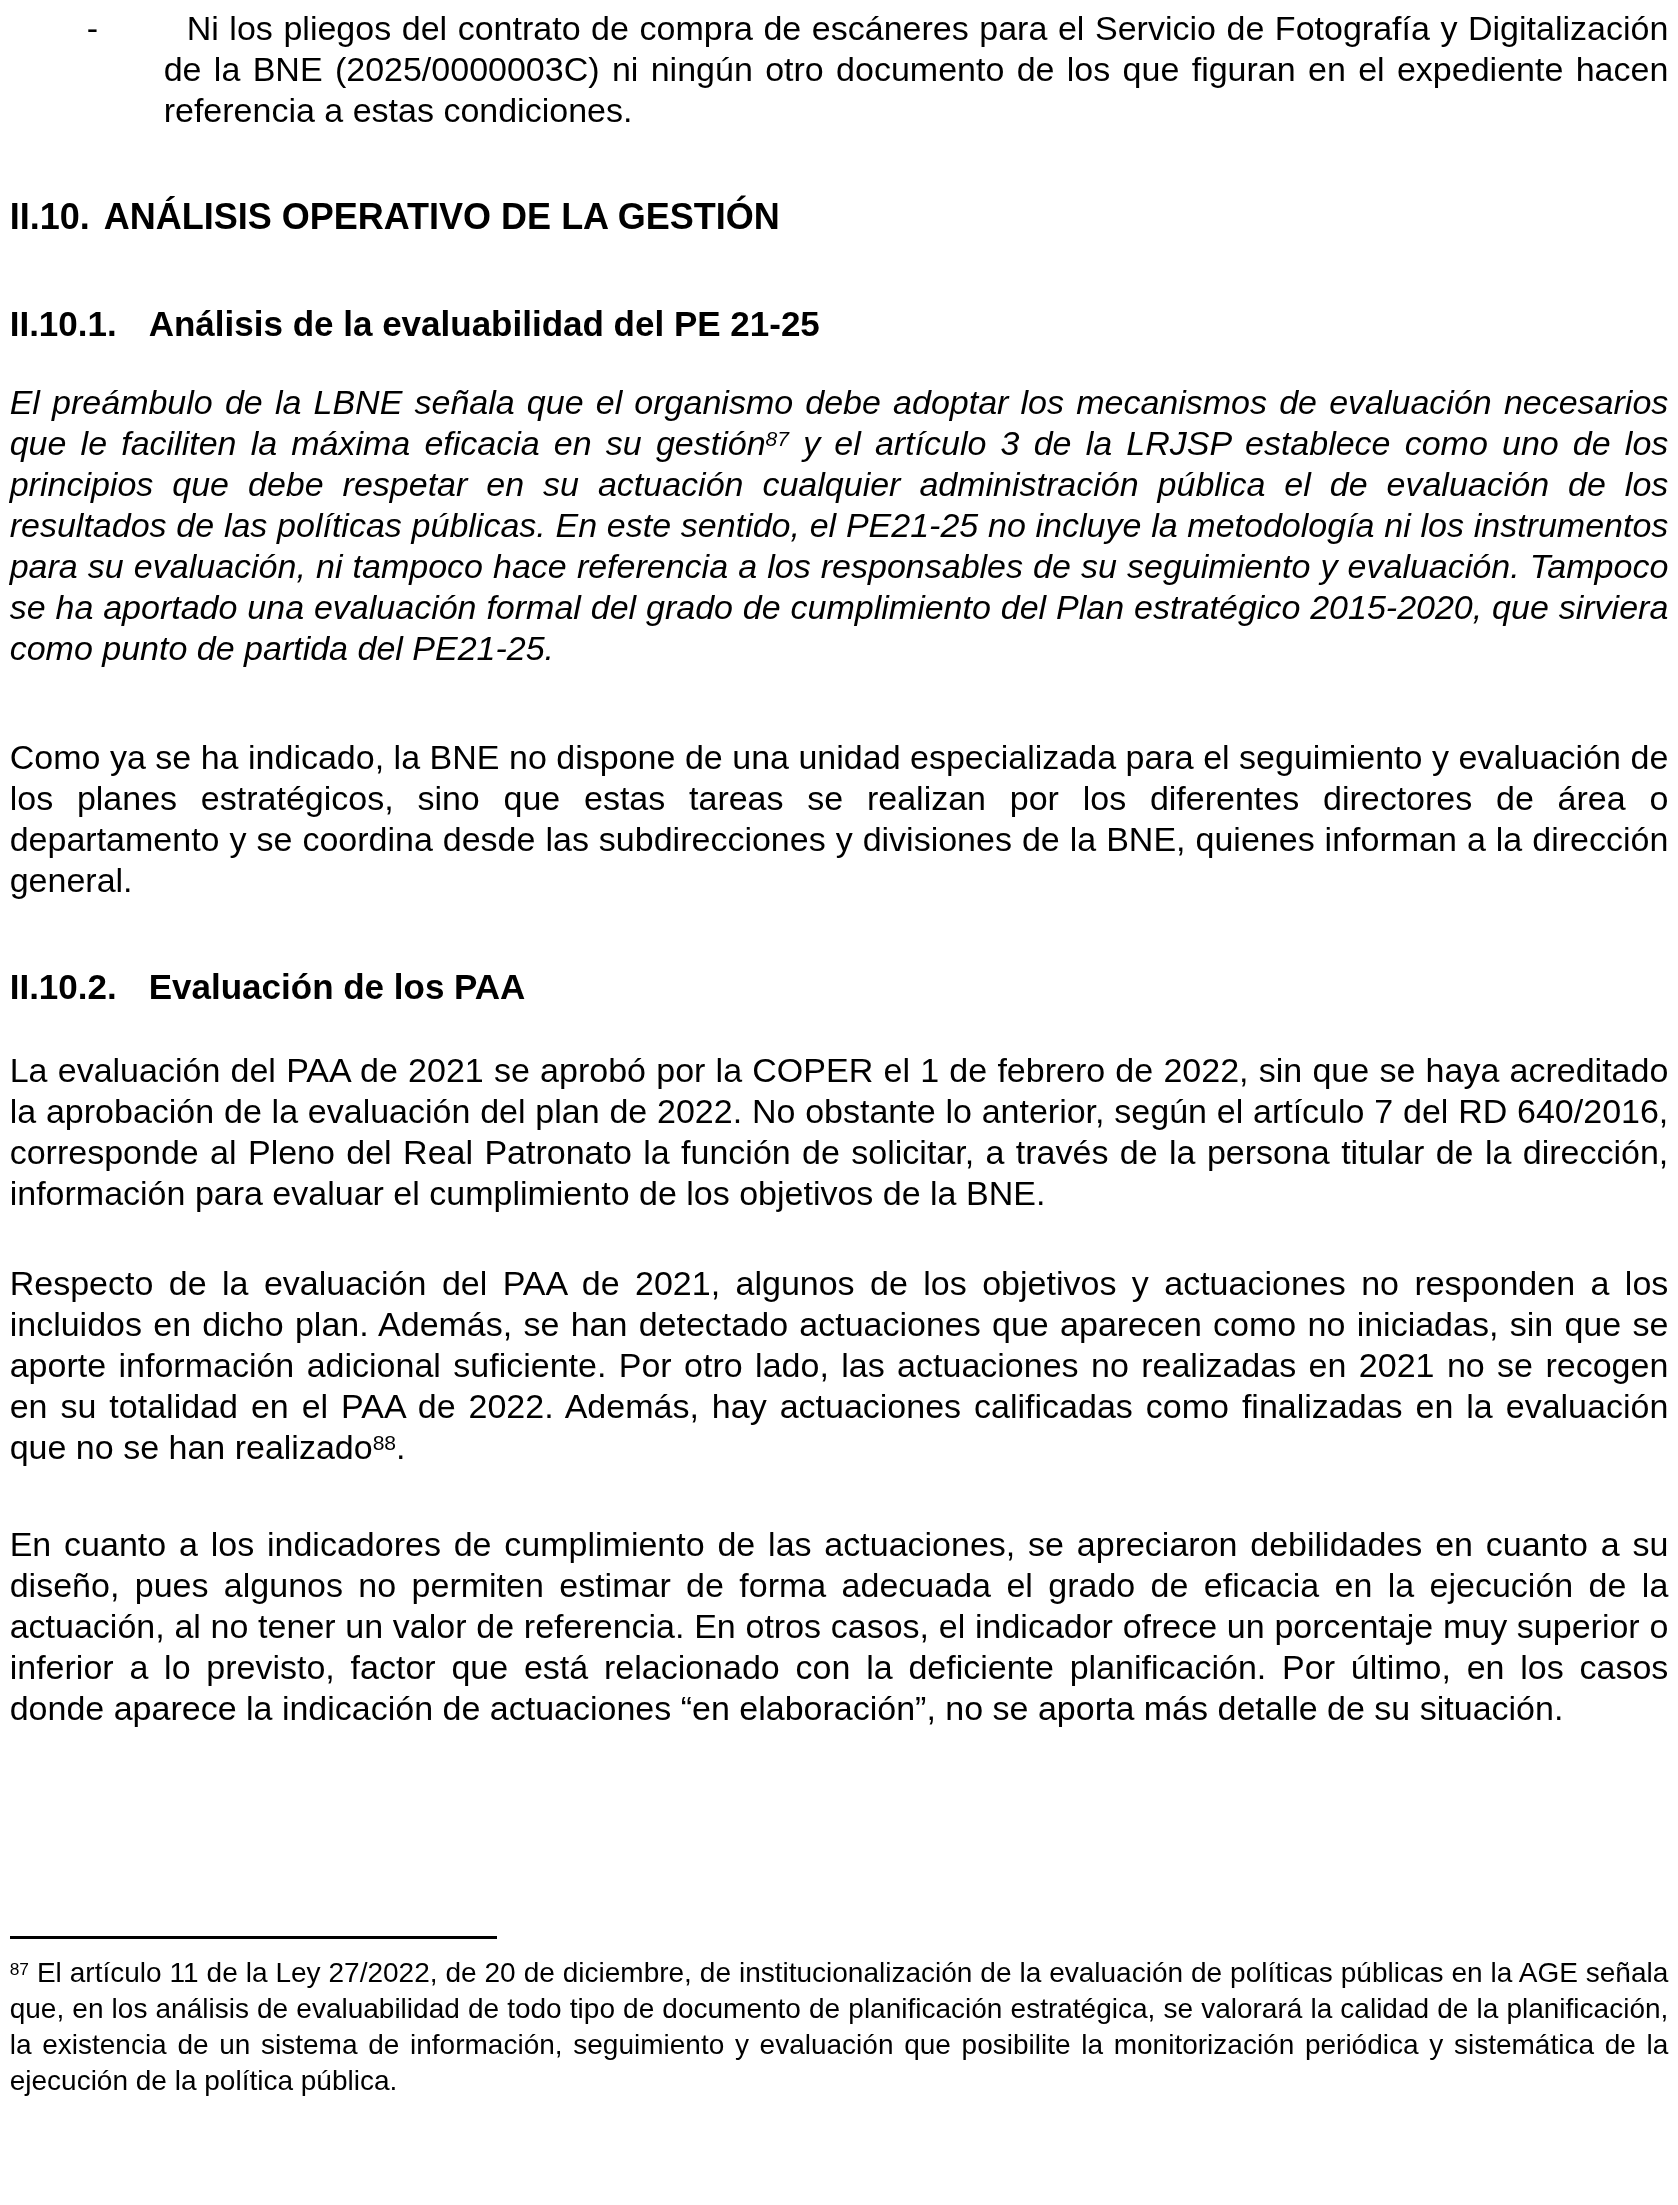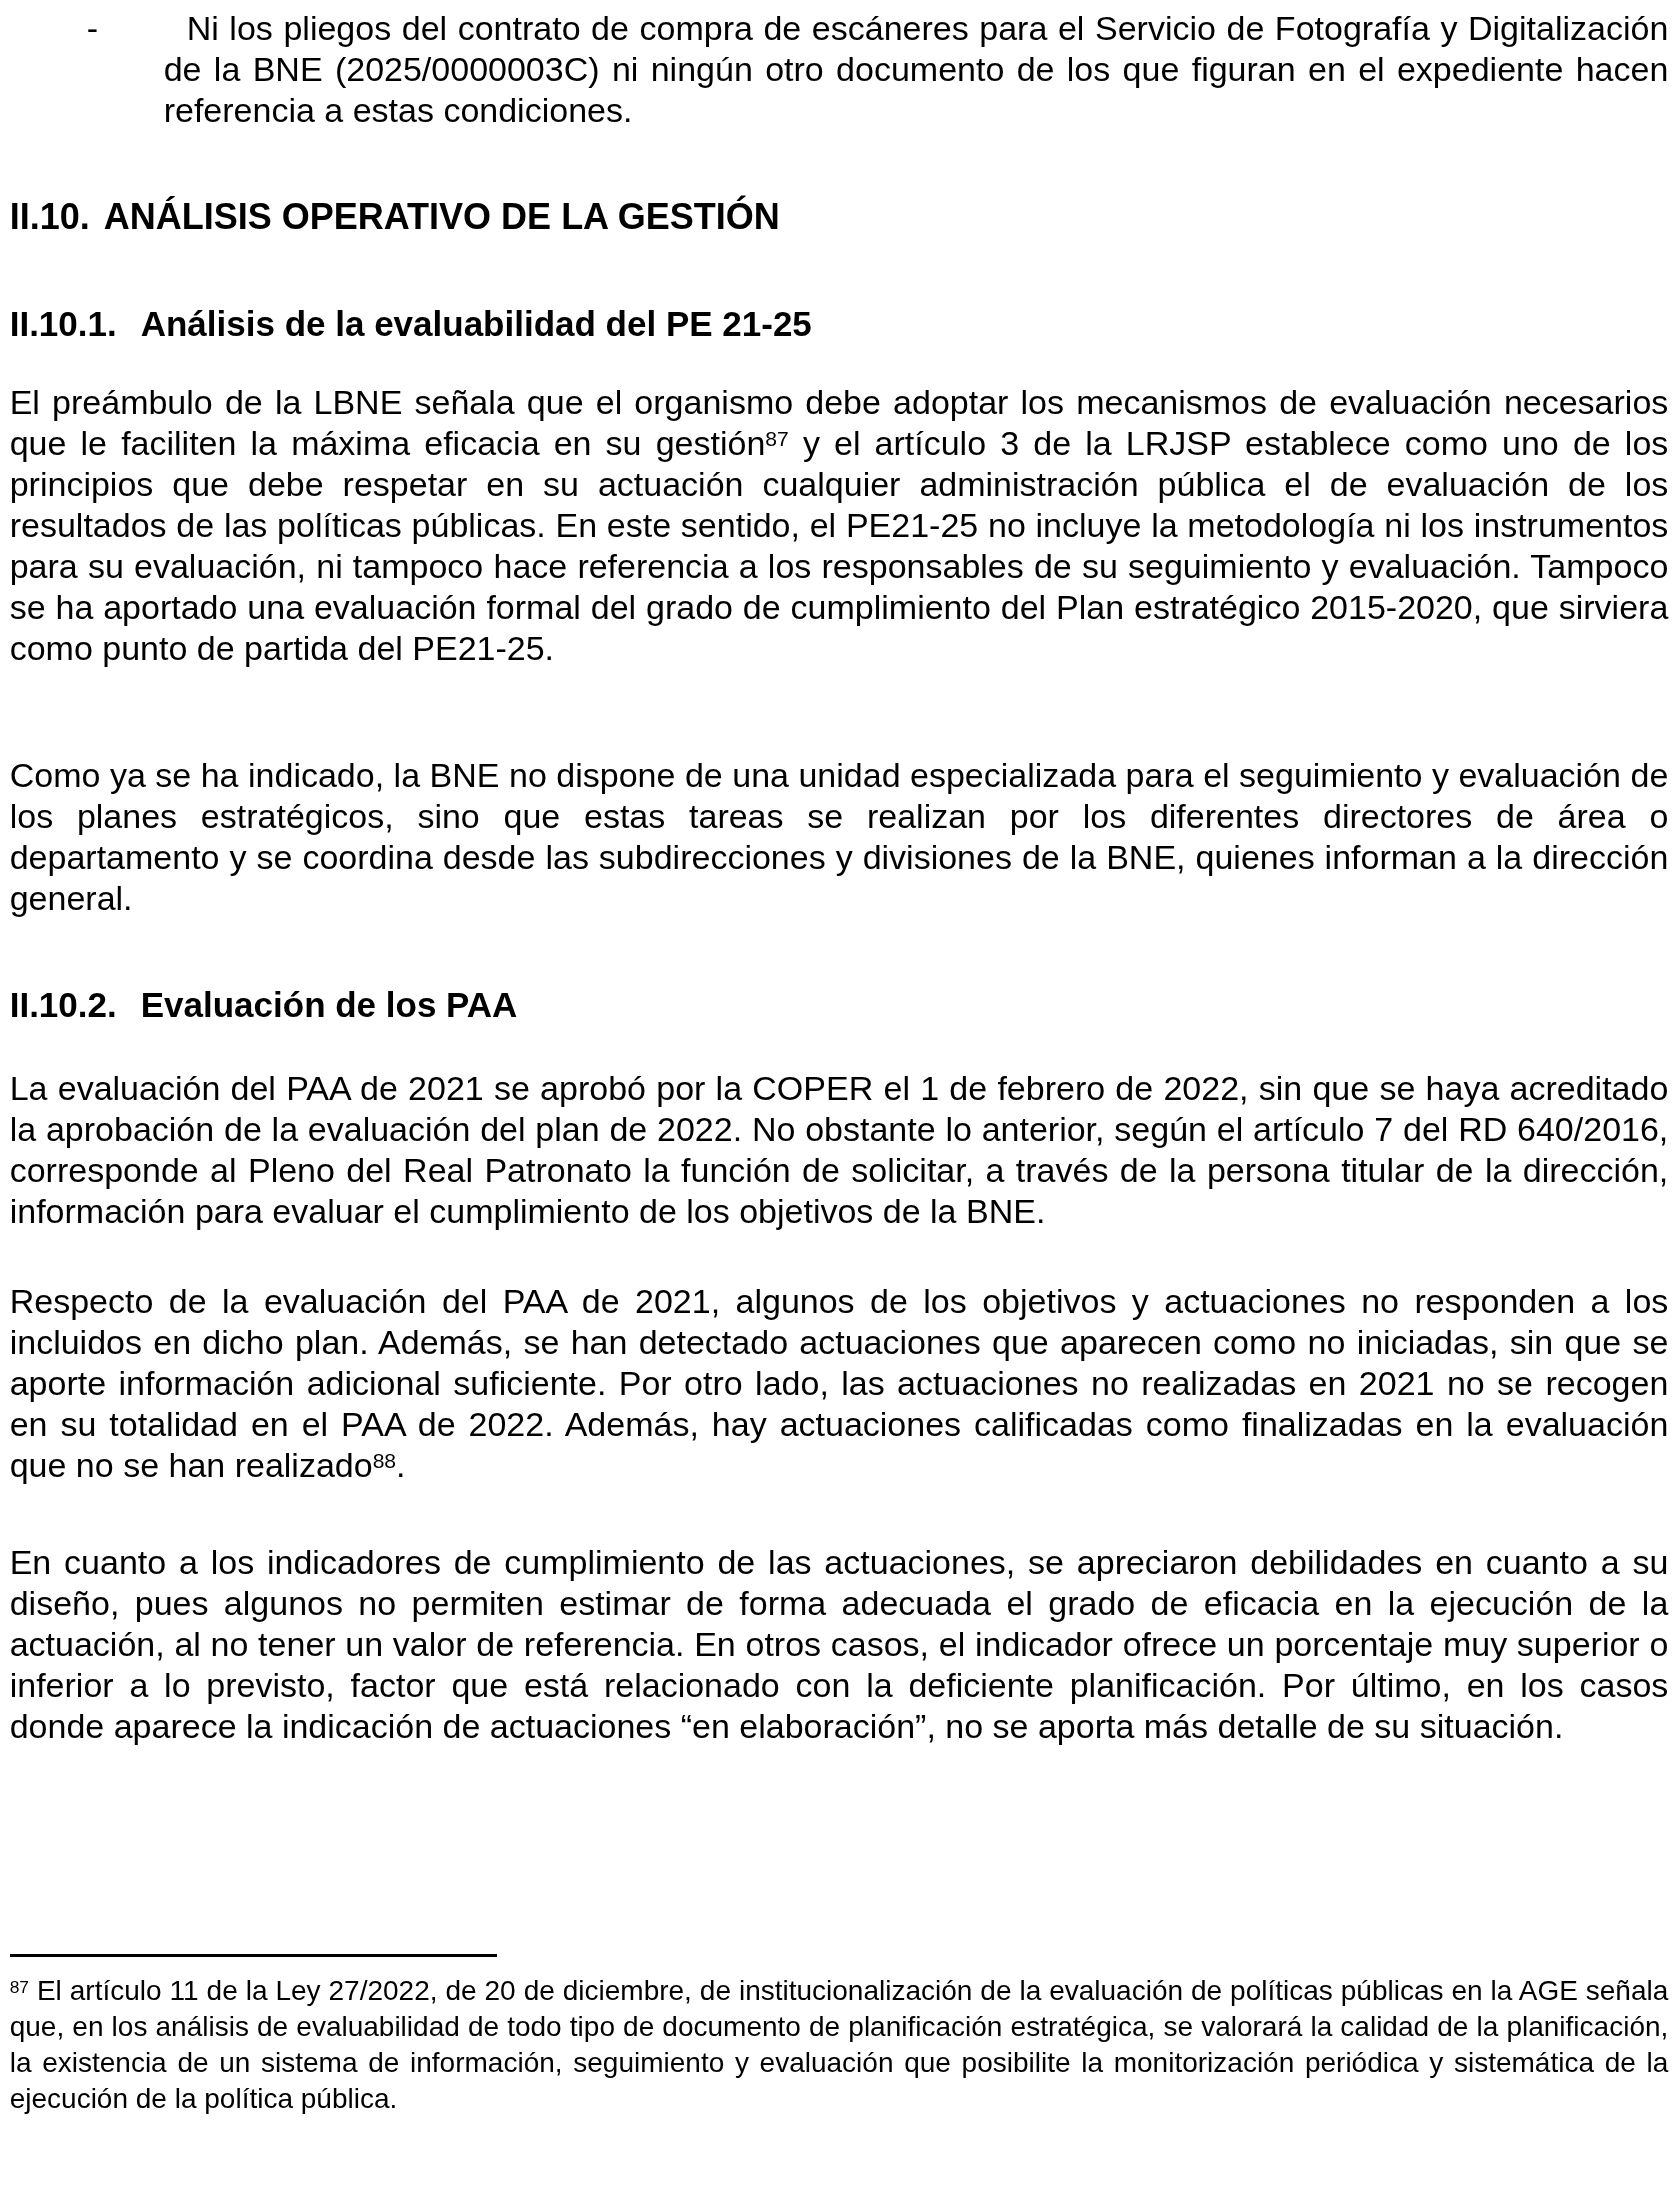--- a/index.html
+++ b/index.html
@@ -14,21 +14,21 @@
     font-family: "Liberation Sans", sans-serif;
     overflow: hidden;
   }
   
   .body-text {
     font-size: 34px;
     line-height: 41px;
     text-align: justify;
     margin: 0;
   }
-  .p1 { margin-bottom: 86px; }
+  .p1 { margin-bottom: 68px; font-style: italic; }
   .p2 { margin-bottom: 65px; }
   .p3 { margin-bottom: 49px; }
   .p4 { margin-bottom: 56px; }
   .p5 { margin-bottom: 207px; }
   
   .bullet-item {
     position: relative;
     padding-left: 154px;
     text-indent: 23px;
     margin-bottom: 65px;
@@ -41,21 +41,21 @@
   }
   
   .h1, .h2, .h3 {
     font-weight: bold;
     margin: 0;
   }
   .h1 { font-size: 36px; line-height: 42px; margin-bottom: 65px; }
   .h2 { font-size: 35px; line-height: 42px; margin-bottom: 37px; }
   .h3 { font-size: 35px; line-height: 42px; margin-bottom: 42px; }
   .h1 .hnum { margin-right: 14px; }
-  .h2 .hnum, .h3 .hnum { margin-right: 24px; text-align: right; }
+  .h2 .hnum, .h3 .hnum { margin-right: 32px; text-align: right; }
   
   sup {
     font-size: 0.62em;
     line-height: 0;
     vertical-align: baseline;
     position: relative;
     top: -0.42em;
   }
   
   .footnote-separator {

